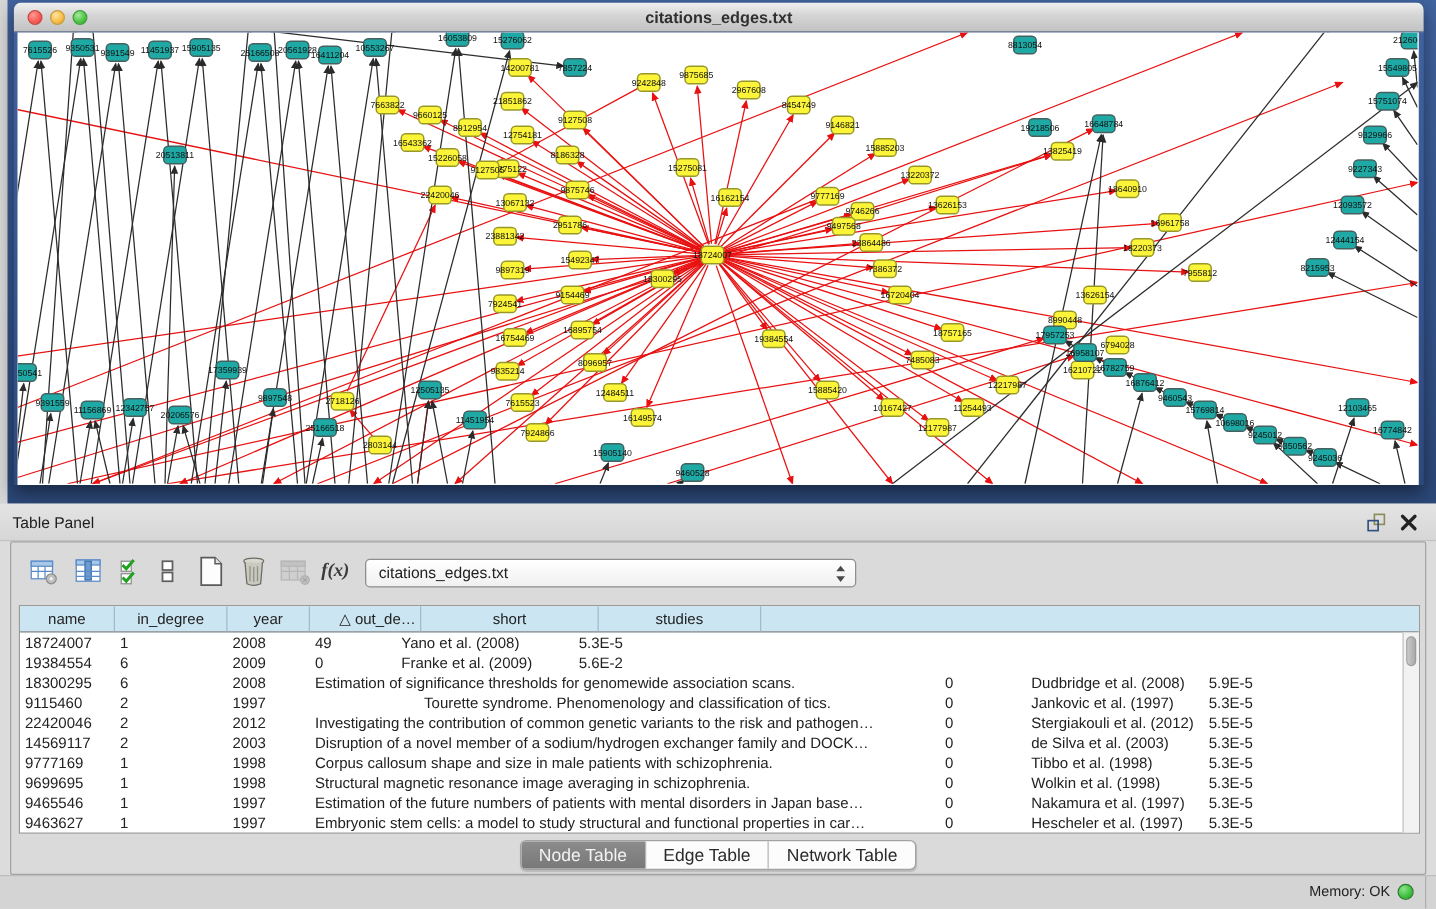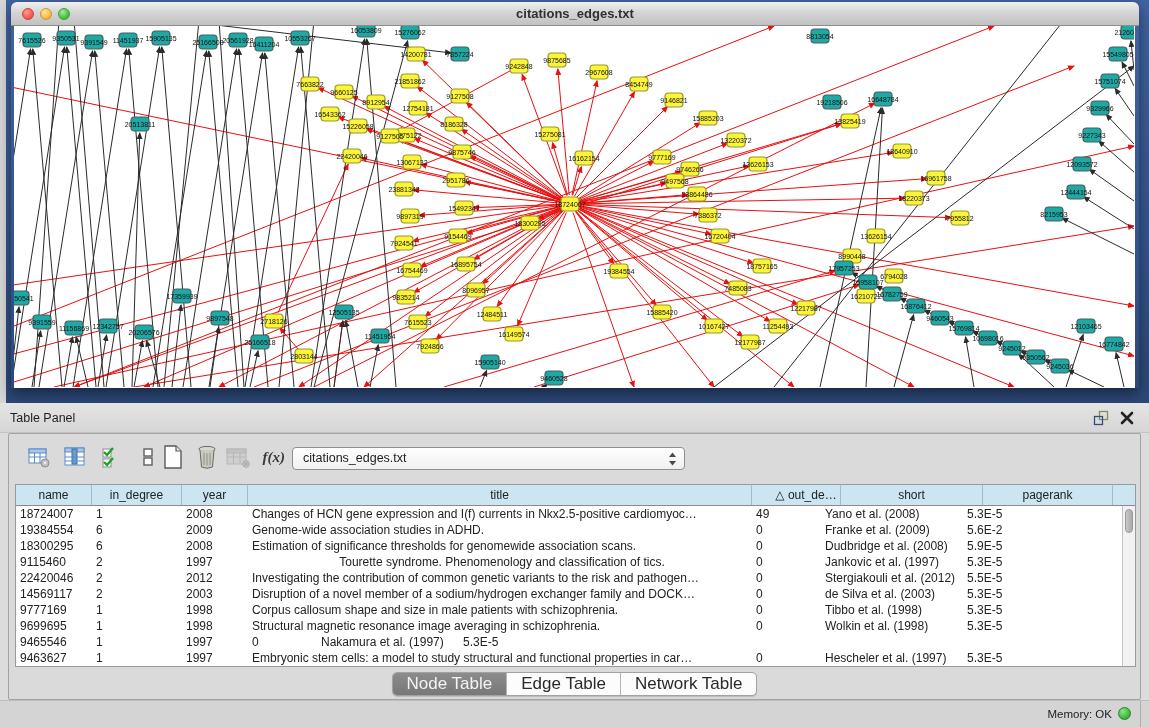--- a/index.html
+++ b/index.html
@@ -21,38 +21,38 @@
 
   
   #table-panel { position:absolute; left:0; top:403px; width:1149px; height:297px; background:#DCDCDC; }
   #panel-header { position:absolute; left:0; top:0; right:0; height:30px; background:linear-gradient(180deg,#E4E4E4,#D6D6D6); border-bottom:1px solid #C2C2C2; }
   #panel-title { position:absolute; left:10px; top:8px; font-size:12.5px; color:#1E1E1E; }
   #panel-float { position:absolute; right:40px; top:7px; width:16px; height:16px; cursor:pointer; }
   #panel-close { position:absolute; right:14px; top:7px; width:16px; height:16px; cursor:pointer; }
   #panel-inner { position:absolute; left:8px; top:30px; width:1133px; height:267px; background:#DADADA; border:1px solid #A3A3A3; border-radius:2px; }
 
   #toolbar { position:absolute; left:6px; top:6px; height:36px; }
-  .tb-icon { position:absolute; top:3px; width:28px; height:28px; display:flex; align-items:center; justify-content:flex-end; cursor:pointer; }
+  .tb-icon { position:absolute; top:3px; width:28px; height:28px; display:flex; align-items:center; justify-content:flex-start; cursor:pointer; }
   .fx { font-family:"Liberation Serif", serif; font-style:italic; font-weight:bold; font-size:15px; color:#3A3A3A; }
   #table-selector { position:absolute; left:277px; top:7px; width:393px; height:23px; background:linear-gradient(180deg,#FFFFFF,#F0F0F0); border:1px solid #8F8F8F; border-radius:4px; font-size:12.5px; line-height:21px; padding-left:10px; cursor:pointer; }
   #combo-arrows { position:absolute; right:7px; top:3px; width:9px; height:16px; }
 
   #data-table { position:absolute; left:6px; top:50px; width:1121px; height:183px; background:#fff; border:1px solid #9A9A9A; font-size:12px; }
   #thead { display:flex; height:21px; background:#CBE5F2; border-bottom:1px solid #8B8B8B; }
   .th { flex:0 0 auto; text-align:center; line-height:20px; border-right:1px solid #9FBCCB; overflow:hidden; white-space:nowrap; cursor:pointer; }
   .th.filler { border-right:none; }
   #tbody { position:absolute; left:0; top:21px; right:13px; bottom:0; overflow:hidden; }
   .tr { display:flex; height:16px; line-height:16px; cursor:default; }
   .td { flex:0 0 auto; padding-left:4px; overflow:hidden; white-space:nowrap; }
   #vscroll { position:absolute; right:0; top:21px; width:13px; bottom:0; background:#F2F2F2; border-left:1px solid #C4C4C4; }
   #vthumb { position:absolute; left:2px; top:3px; width:8px; height:24px; background:linear-gradient(90deg,#C9C9C9,#A9A9A9); border:1px solid #9A9A9A; border-radius:4px; }
 
   #tabs { position:absolute; left:0; right:0; top:238px; text-align:center; }
   #tabbar { display:inline-flex; border:1px solid #A2A2A2; border-radius:5px; overflow:hidden; background:#FCFCFC; box-shadow:0 1px 1px rgba(0,0,0,.15); }
-  .tab { padding:3px 14px; font-size:17px; color:#2A2A2A; border-right:1px solid #B5B5B5; cursor:pointer; line-height:16px; }
+  .tab { padding:3px 14px; font-size:14px; color:#2A2A2A; border-right:1px solid #B5B5B5; cursor:pointer; line-height:16px; }
   .tab:last-child { border-right:none; }
   .tab.active { background:linear-gradient(180deg,#8C8C8C,#787878); color:#F3F3F3; }
 
   
   #status-bar { position:absolute; left:0; top:700px; width:1149px; height:27px; background:#D4D4D4; border-top:1px solid #BDBDBD; }
   #memory-box { position:absolute; right:18px; top:6px; display:flex; align-items:center; gap:6px; cursor:pointer; }
   #memory-label { font-size:11.5px; color:#222; }
   #memory-dot { width:13px; height:13px; border-radius:50%; background:radial-gradient(circle at 35% 30%,#8BE58B,#3DBE3D 60%,#2C9A2C); border:1px solid #2E7D2E; }
   #status-divider { position:absolute; right:8px; top:0; bottom:0; width:1px; background:#AFAFAF; }
 </style>
@@ -777,41 +777,38 @@
           <path d="M1,10 L4.5,14.5 L8,10 Z" fill="#4A4A4A"></path>
         </svg>
       </div>
     </div>
 
     <div id="data-table">
       <div id="thead">
           <div class="th" style="width: 76px;">name</div>
           <div class="th" style="width: 90px;">in_degree</div>
           <div class="th" style="width: 66px;">year</div>
-          <div class="th" style="width: 504px;">title</div>
           <div class="th" style="width: 69px; margin-left: 20px;">△ out_de…</div>
           <div class="th" style="width: 142px;">short</div>
-          <div class="th" style="width: 130px;">pagerank</div>
+          <div class="th" style="width: 130px;">studies</div>
           <div class="th filler" style="width: 31px;"></div>
         </div>
       <div id="tbody">
           <div class="tr">
             <div class="td" style="width: 76px;">18724007</div>
             <div class="td" style="width: 90px;">1</div>
             <div class="td" style="width: 66px;">2008</div>
-            <div class="td" style="width: 504px;">Changes of HCN gene expression and I(f) currents in Nkx2.5-positive cardiomyoc…</div>
             <div class="td" style="width: 69px;">49</div>
             <div class="td" style="width: 142px;">Yano et al. (2008)</div>
             <div class="td" style="width: 130px;">5.3E-5</div>
           </div>
           <div class="tr">
             <div class="td" style="width: 76px;">19384554</div>
             <div class="td" style="width: 90px;">6</div>
             <div class="td" style="width: 66px;">2009</div>
-            <div class="td" style="width: 504px;">Genome-wide association studies in ADHD.</div>
             <div class="td" style="width: 69px;">0</div>
             <div class="td" style="width: 142px;">Franke et al. (2009)</div>
             <div class="td" style="width: 130px;">5.6E-2</div>
           </div>
           <div class="tr">
             <div class="td" style="width: 76px;">18300295</div>
             <div class="td" style="width: 90px;">6</div>
             <div class="td" style="width: 66px;">2008</div>
             <div class="td" style="width: 504px;">Estimation of significance thresholds for genomewide association scans.</div>
             <div class="td" style="width: 69px;">0</div>
@@ -860,20 +857,21 @@
             <div class="td" style="width: 66px;">1998</div>
             <div class="td" style="width: 504px;">Structural magnetic resonance image averaging in schizophrenia.</div>
             <div class="td" style="width: 69px;">0</div>
             <div class="td" style="width: 142px;">Wolkin et al. (1998)</div>
             <div class="td" style="width: 130px;">5.3E-5</div>
           </div>
           <div class="tr">
             <div class="td" style="width: 76px;">9465546</div>
             <div class="td" style="width: 90px;">1</div>
             <div class="td" style="width: 66px;">1997</div>
+            <div class="td" style="width: 504px;">Estimation of the future numbers of patients with mental disorders in Japan base…</div>
             <div class="td" style="width: 69px;">0</div>
             <div class="td" style="width: 142px;">Nakamura et al. (1997)</div>
             <div class="td" style="width: 130px;">5.3E-5</div>
           </div>
           <div class="tr">
             <div class="td" style="width: 76px;">9463627</div>
             <div class="td" style="width: 90px;">1</div>
             <div class="td" style="width: 66px;">1997</div>
             <div class="td" style="width: 504px;">Embryonic stem cells: a model to study structural and functional properties in car…</div>
             <div class="td" style="width: 69px;">0</div>

